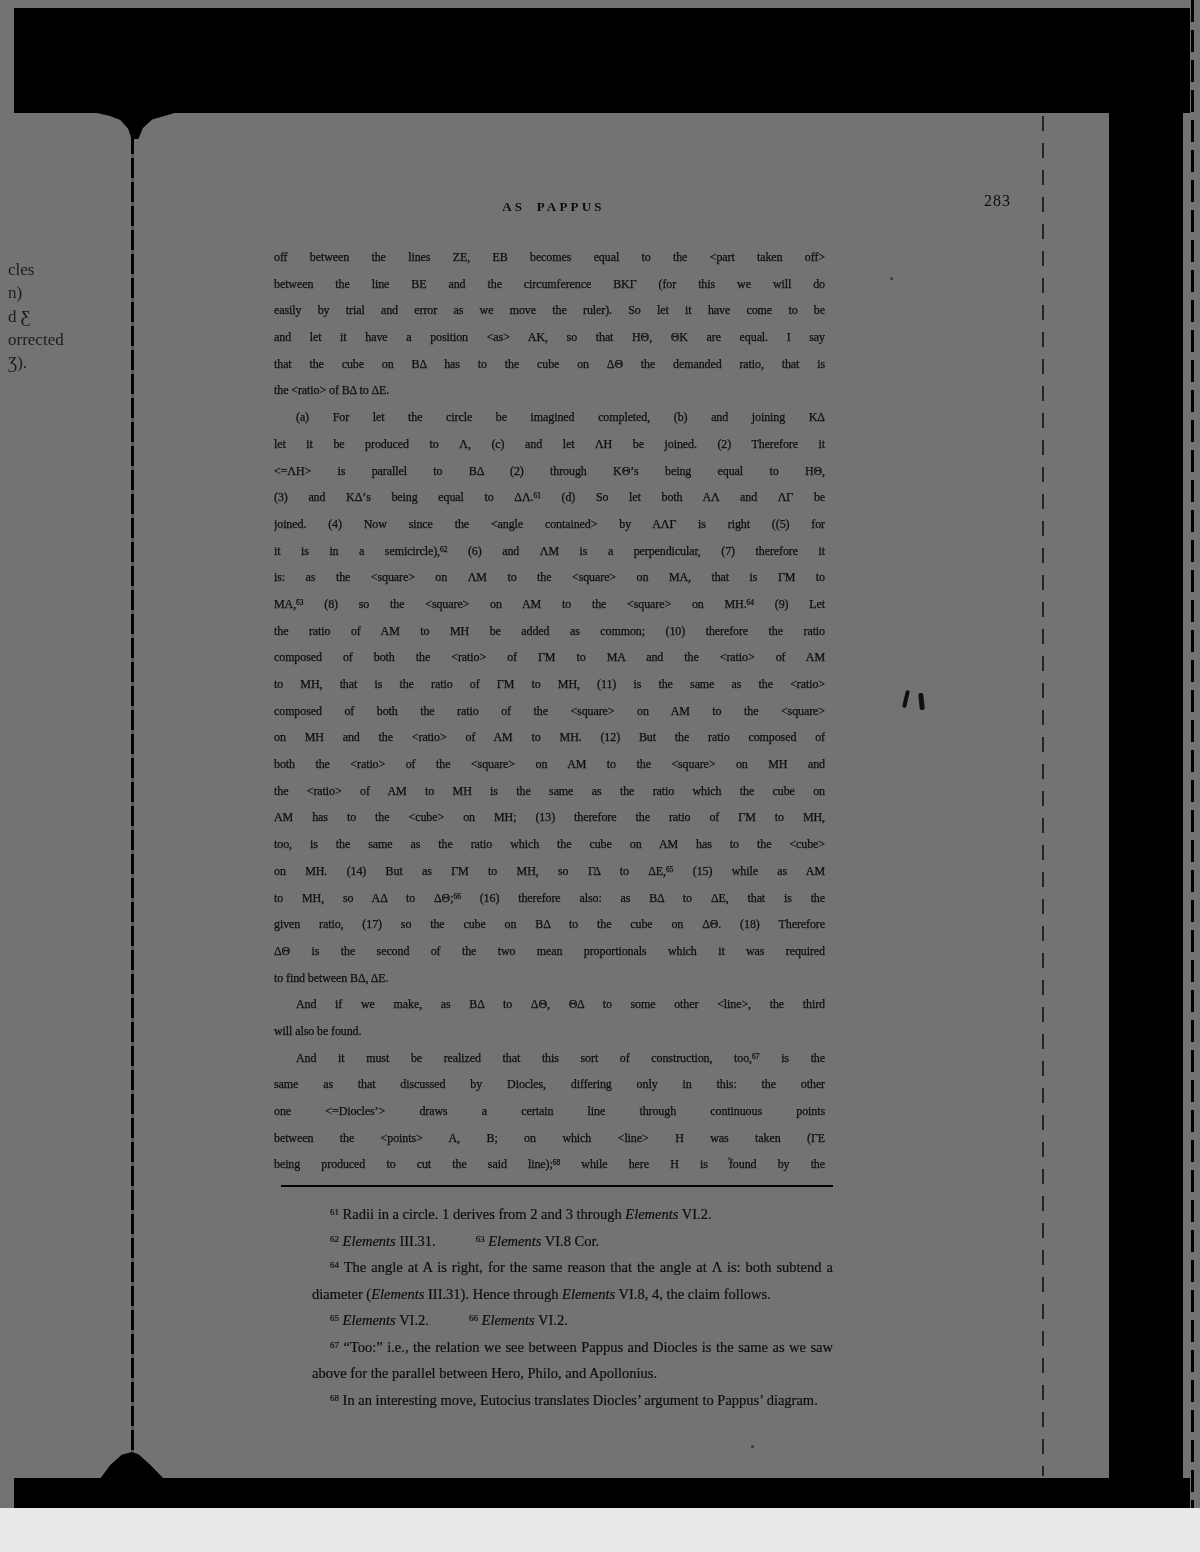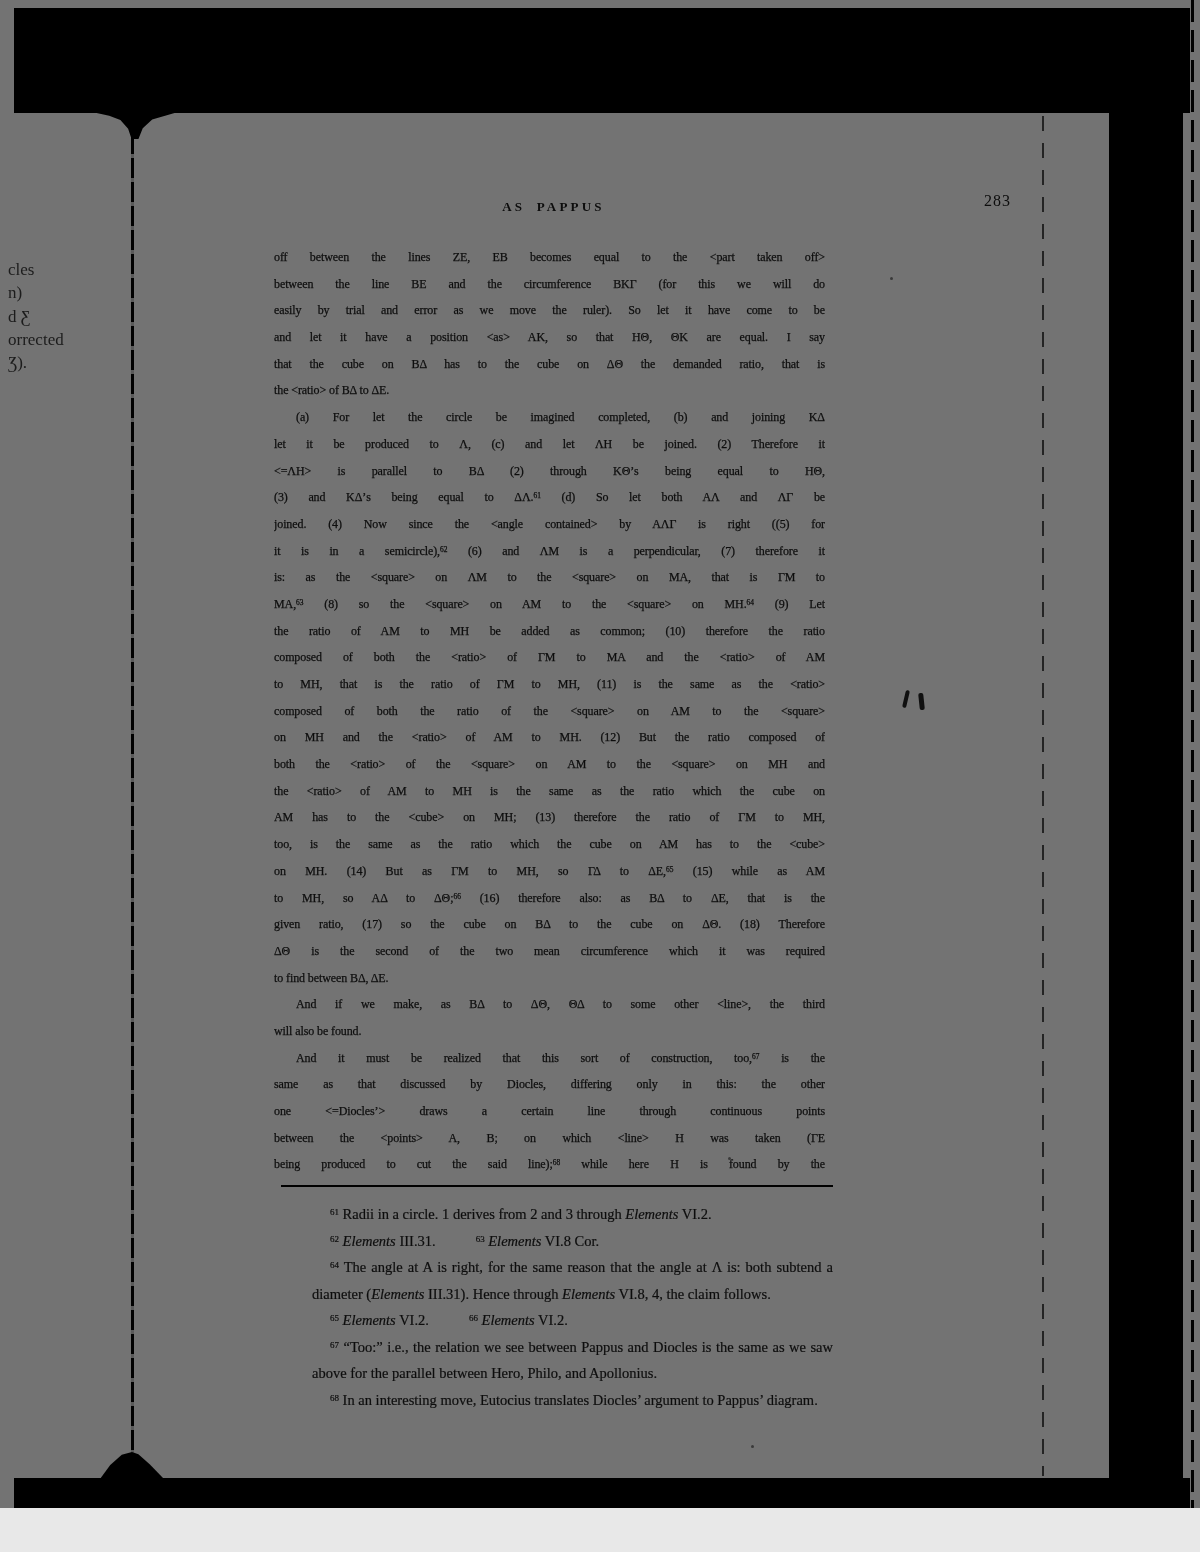--- a/index.html
+++ b/index.html
@@ -89,21 +89,21 @@
       <div class="line">to MH, that is the ratio of ΓM to MH, (11) is the same as the &lt;ratio&gt;</div>
       <div class="line">composed of both the ratio of the &lt;square&gt; on AM to the &lt;square&gt;</div>
       <div class="line">on MH and the &lt;ratio&gt; of AM to MH. (12) But the ratio composed of</div>
       <div class="line">both the &lt;ratio&gt; of the &lt;square&gt; on AM to the &lt;square&gt; on MH and</div>
       <div class="line">the &lt;ratio&gt; of AM to MH is the same as the ratio which the cube on</div>
       <div class="line">AM has to the &lt;cube&gt; on MH; (13) therefore the ratio of ΓM to MH,</div>
       <div class="line">too, is the same as the ratio which the cube on AM has to the &lt;cube&gt;</div>
       <div class="line">on MH. (14) But as ΓM to MH, so ΓΔ to ΔE,<sup class="fnref">65</sup> (15) while as AM</div>
       <div class="line">to MH, so AΔ to ΔΘ;<sup class="fnref">66</sup> (16) therefore also: as BΔ to ΔE, that is the</div>
       <div class="line">given ratio, (17) so the cube on BΔ to the cube on ΔΘ. (18) Therefore</div>
-      <div class="line">ΔΘ is the second of the two mean circumference which it was required</div>
+      <div class="line">ΔΘ is the second of the two mean proportionals which it was required</div>
       <div class="line end">to find between BΔ, ΔE.</div>
       <div class="line indent">And if we make, as BΔ to ΔΘ, ΘΔ to some other &lt;line&gt;, the third</div>
       <div class="line end">will also be found.</div>
       <div class="line indent">And it must be realized that this sort of construction, too,<sup class="fnref">67</sup> is the</div>
       <div class="line">same as that discussed by Diocles, differing only in this: the other</div>
       <div class="line">one &lt;=Diocles’&gt; draws a certain line through continuous points</div>
       <div class="line">between the &lt;points&gt; A, B; on which &lt;line&gt; H was taken (ΓE</div>
       <div class="line">being produced to cut the said line);<sup class="fnref">68</sup> while here H is found by the</div>
     </div>
 

